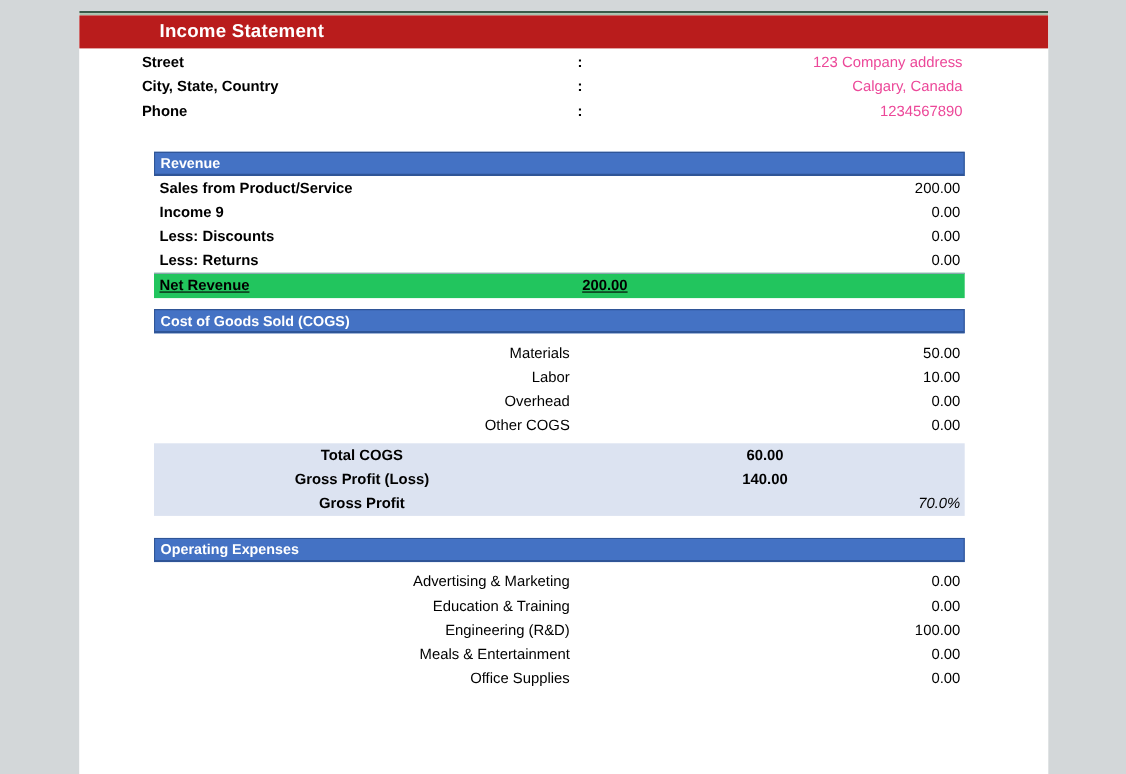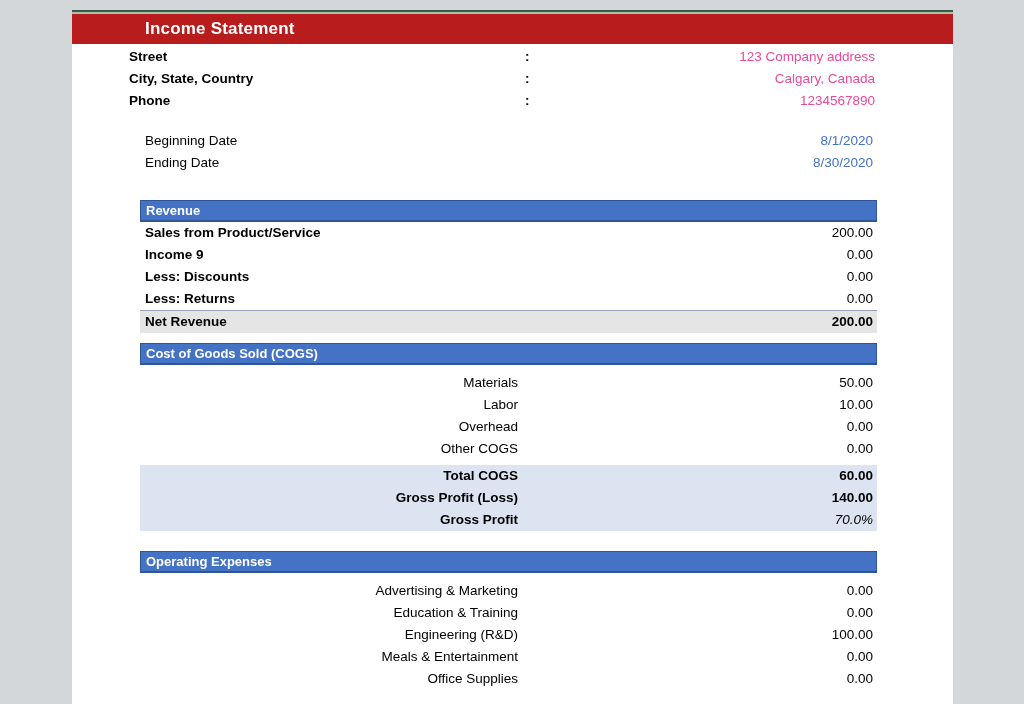--- a/index.html
+++ b/index.html
@@ -33,24 +33,24 @@
   }
   .sec-date{margin-top:18px;}
   .sec-revenue{margin-top:26px;}
   .sec-cogs{margin-top:10px;}
   .sec-opex{margin-top:20px;}
   .rows-gap{margin-top:7px;}
   .row{display:flex;height:22px;line-height:22px;font-size:13.5px;color:#000;}
   .lbl{padding-left:5px;flex:0 0 auto;}
   .lbl-r{width:378px;text-align:right;flex:0 0 auto;}
   .amt{flex:1;text-align:right;padding-right:4px;}
-  .bold{font-weight:bold;}
+  .bold{font-weight:bold;text-align:center;}
   .blue{color:#4472C4;}
   .italic{font-style:italic;}
-  .total-row{background:#e5e5e5;border-top:1px solid #97A3B8;}
+  .total-row{background:#22c55e;border-top:1px solid #97A3B8;text-decoration:underline;}
   .totals-block{background:#DCE3F1;margin-top:5px;}
 </style>
 </head>
 <body>
 
 <div class="sheet">
   <div class="stripe-dark"></div>
   <div class="stripe-light"></div>
 
   <div class="title-bar">
@@ -71,30 +71,20 @@
     <div class="company-row">
       <span class="company-label">Phone</span>
       <span class="company-sep">:</span>
       <span class="company-value">1234567890</span>
     </div>
   </div>
 
   <div class="sections">
 
     <div class="sec-date">
-      <div>
-        <div class="row">
-          <span class="lbl">Beginning Date</span>
-          <span class="amt blue">8/1/2020</span>
-        </div>
-        <div class="row">
-          <span class="lbl">Ending Date</span>
-          <span class="amt blue">8/30/2020</span>
-        </div>
-      </div>
     </div>
 
     <div class="sec-revenue">
       <div class="section-bar">
         <span>Revenue</span>
       </div>
       <div>
         <div class="row">
           <span class="lbl bold">Sales from Product/Service</span>
           <span class="amt">200.00</span>

